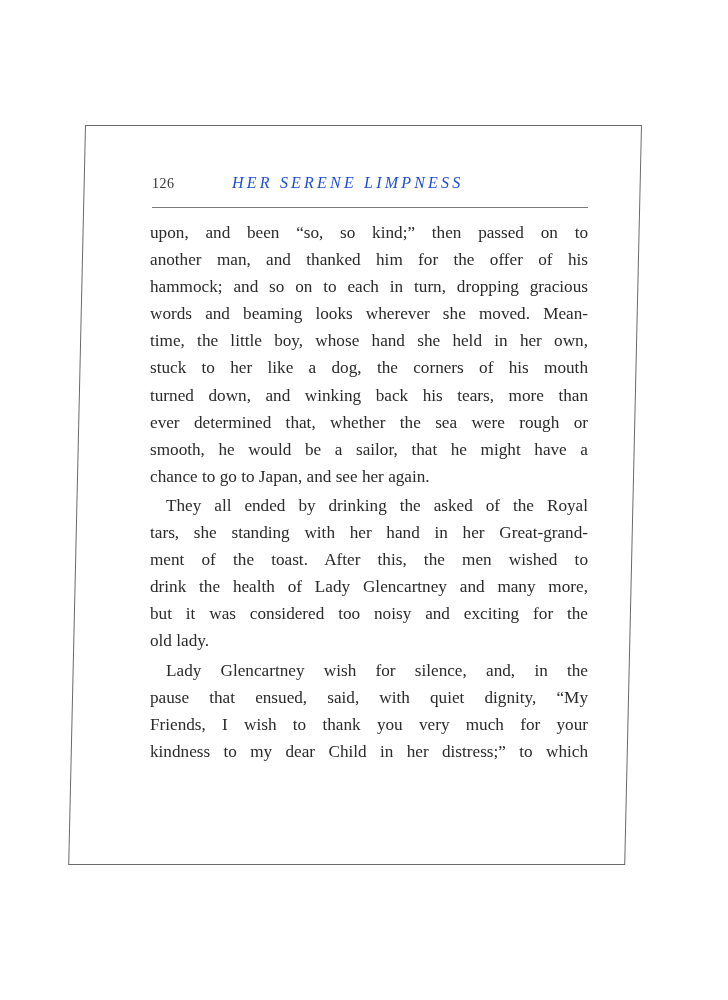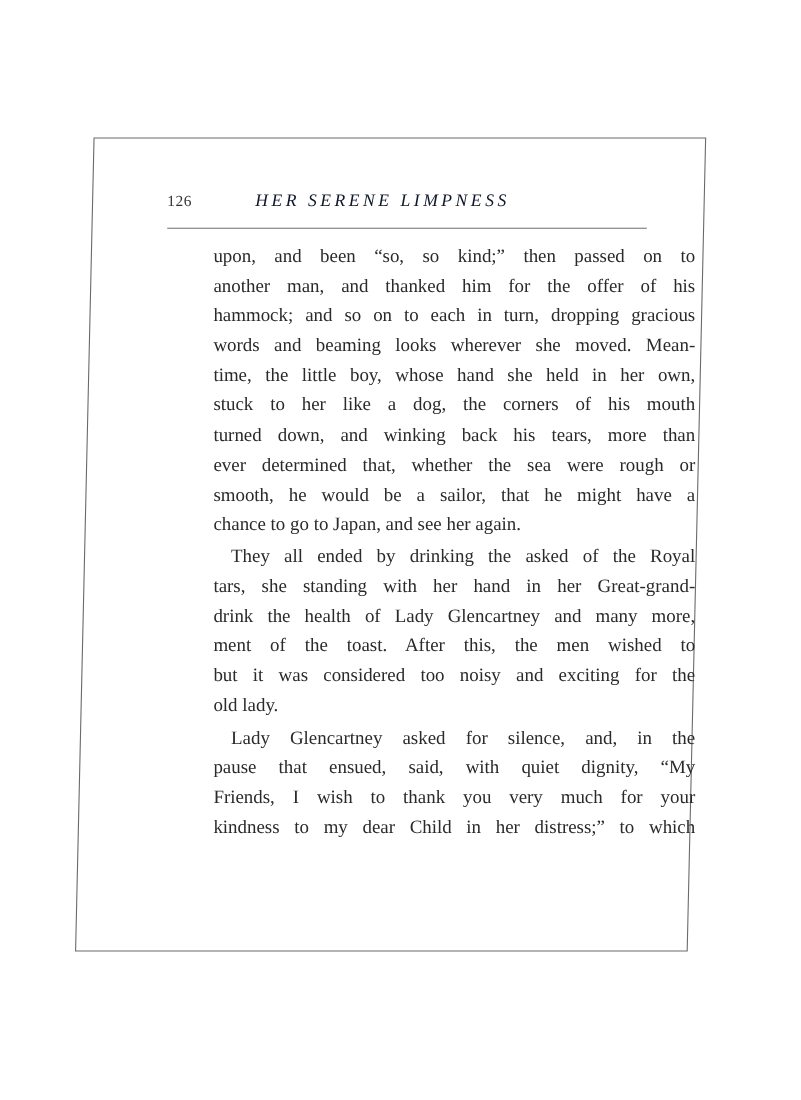--- a/index.html
+++ b/index.html
@@ -41,39 +41,38 @@
       letter-spacing: 0.5px;
       color: #333;
     }
     .running-title {
       position: absolute;
       left: 80px;
       top: 0;
       font-style: italic;
       font-size: 16px;
       letter-spacing: 3.2px;
-      color: #0f172a;
+      color: #1d4ed8;
       white-space: nowrap;
     }
     .header-rule {
       position: absolute;
       left: 152px;
       top: 207px;
       width: 436px;
       height: 0;
       border-top: 1px solid #7a7a7a;
     }
     .body-text {
       position: absolute;
       left: 150px;
       top: 219px;
       width: 438px;
       font-size: 17.2px;
       line-height: 27.1px;
-      margin-left: 44px;
     }
     .line {
       display: block;
       text-align: justify;
       text-align-last: justify;
       white-space: nowrap;
       height: 27.1px;
     }
     .line.last {
       text-align-last: left;
@@ -109,26 +108,26 @@
     <span class="line">turned down, and winking back his tears, more than</span>
     <span class="line">ever determined that, whether the sea were rough or</span>
     <span class="line">smooth, he would be a sailor, that he might have a</span>
     <span class="line last">chance to go to Japan, and see her again.</span>
   </div>
   <span class="para-gap"></span>
 
   <div>
     <span class="line indent">They all ended by drinking the asked of the Royal</span>
     <span class="line">tars, she standing with her hand in her Great-grand-</span>
+    <span class="line">ment of the toast. After this, the men wished to</span>
     <span class="line">drink the health of Lady Glencartney and many more,</span>
-    <span class="line">ment of the toast. After this, the men wished to</span>
     <span class="line">but it was considered too noisy and exciting for the</span>
     <span class="line last">old lady.</span>
   </div>
   <span class="para-gap"></span>
 
   <div>
-    <span class="line indent">Lady Glencartney asked for silence, and, in the</span>
+    <span class="line indent">Lady Glencartney wish for silence, and, in the</span>
     <span class="line">pause that ensued, said, with quiet dignity, “My</span>
     <span class="line">Friends, I wish to thank you very much for your</span>
     <span class="line">kindness to my dear Child in her distress;” to which</span>
   </div>
 </div>
 
 </body></html>

